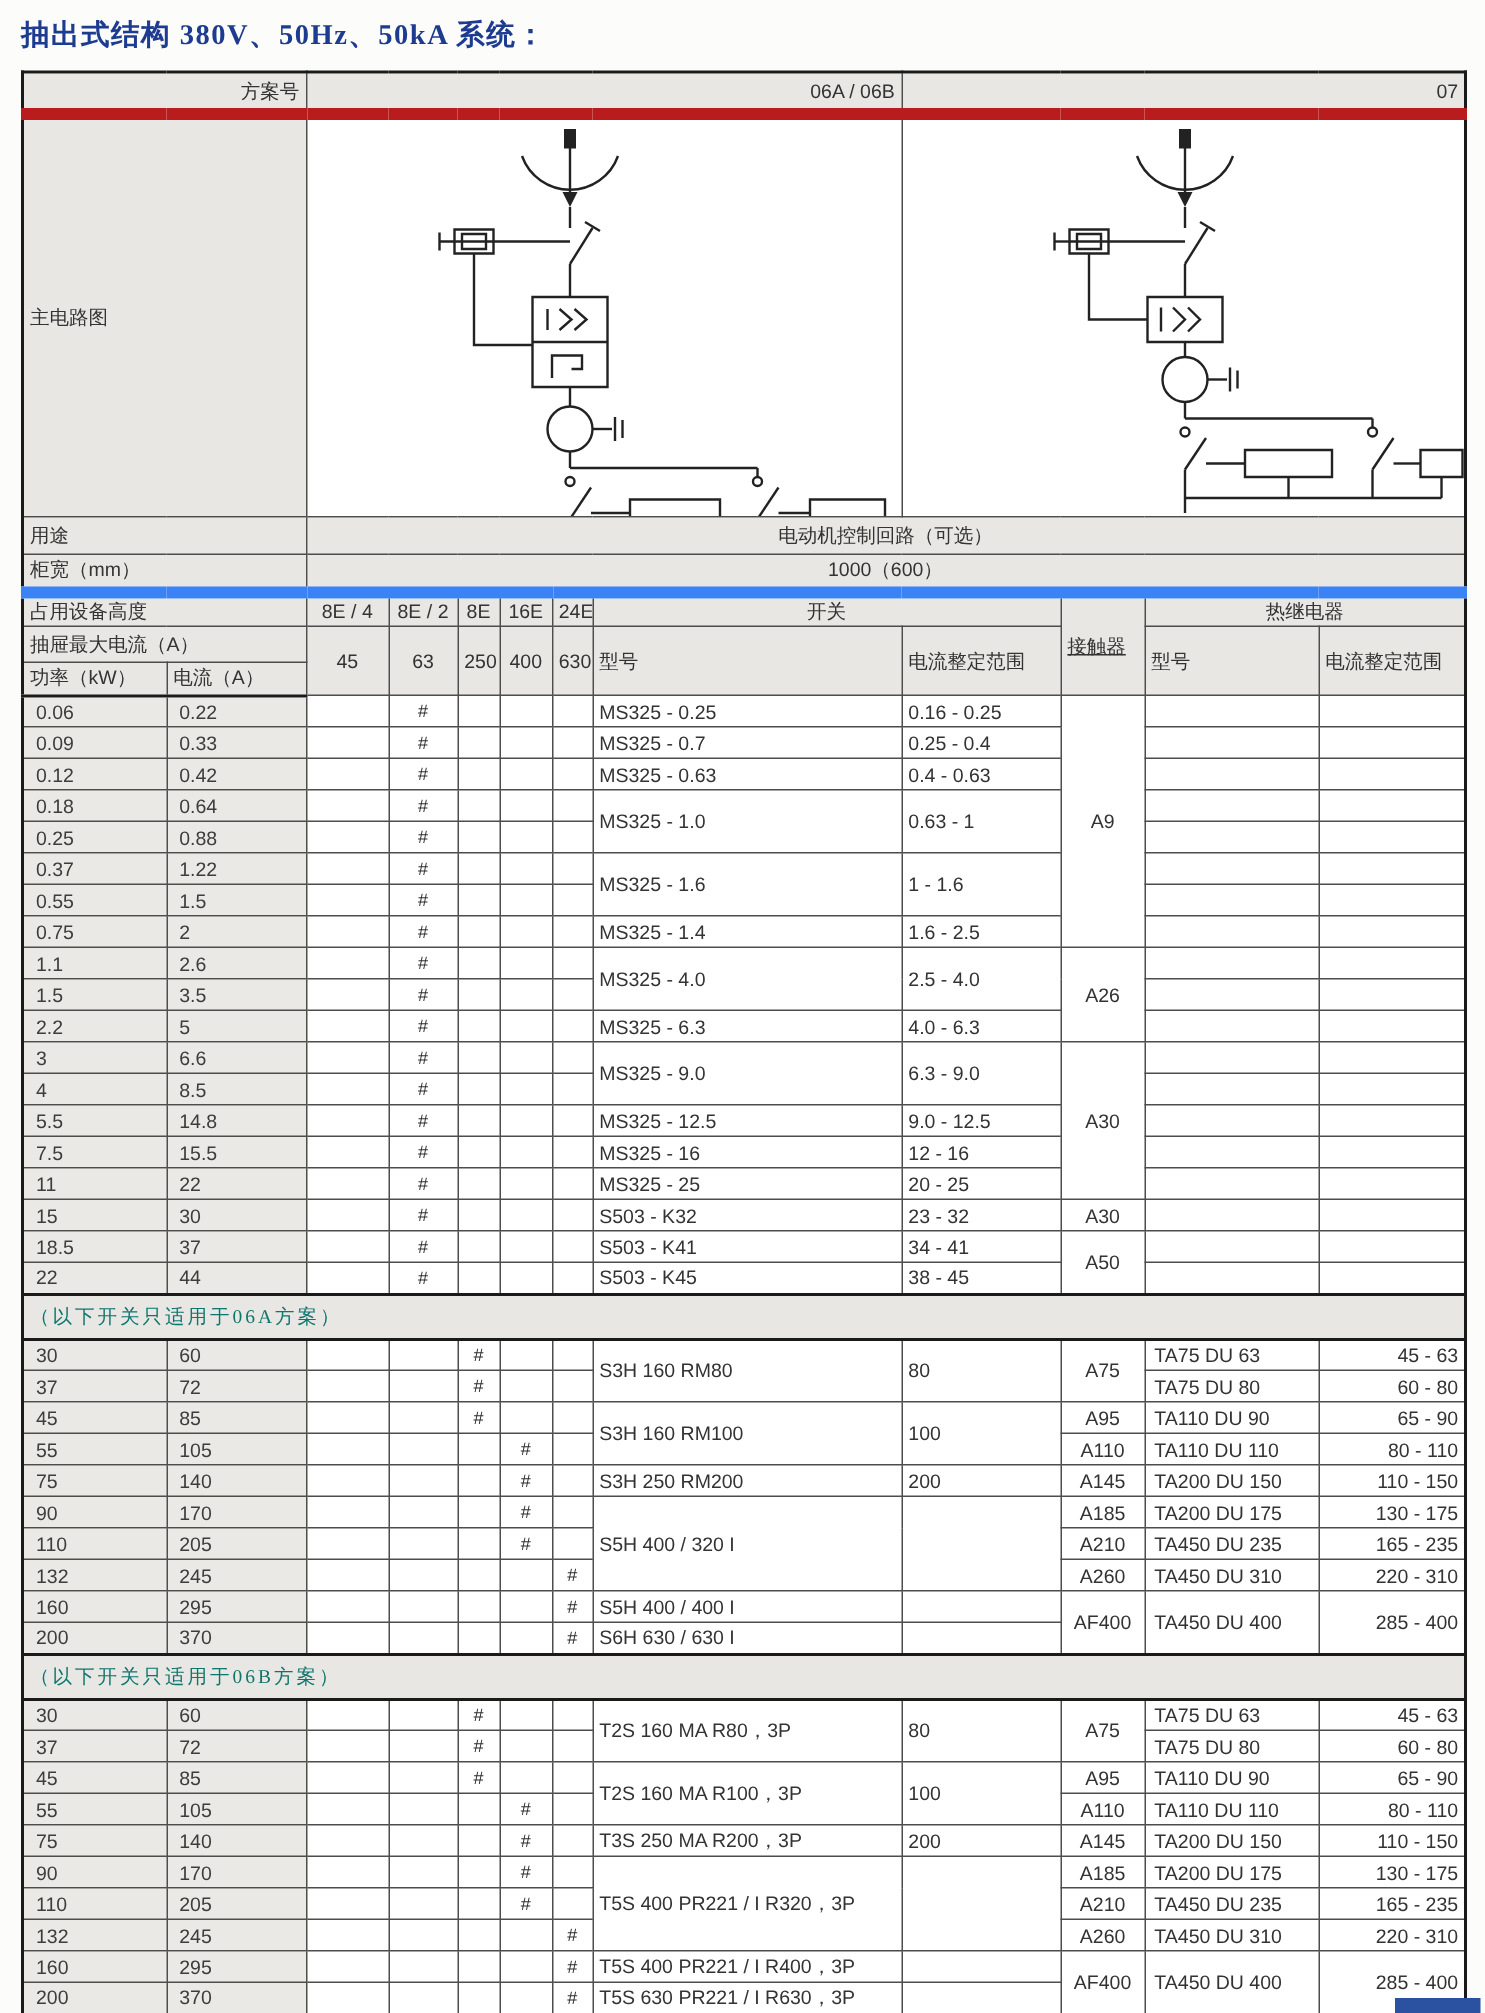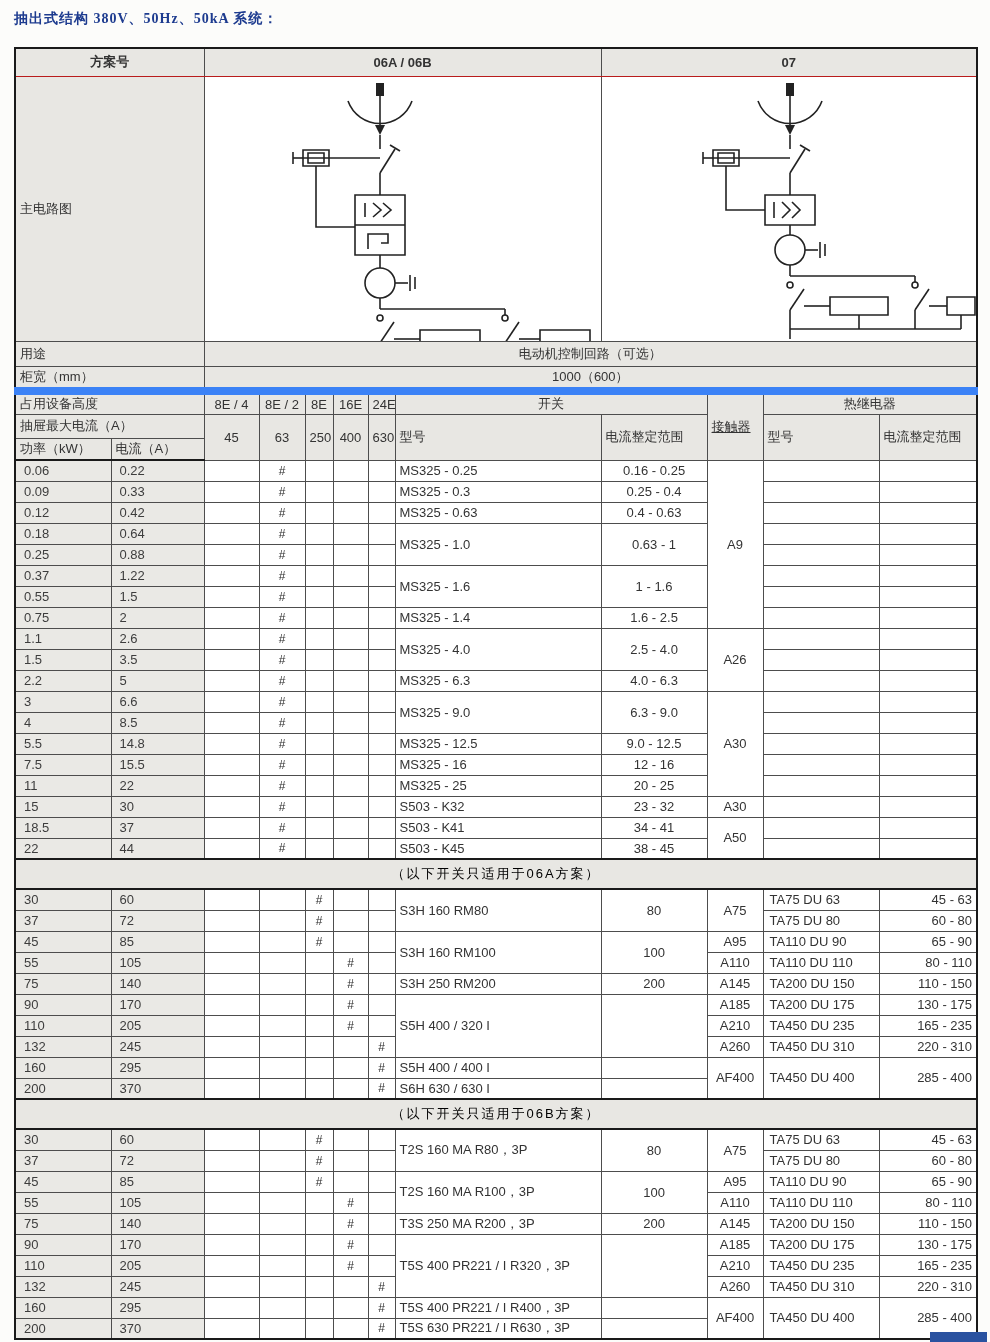--- a/index.html
+++ b/index.html
@@ -6,62 +6,62 @@
   body{
     width:990px;height:1342px;position:relative;
     background:#fcfcfa;
     font-family:"Liberation Sans","DejaVu Sans",sans-serif;
     color:#2b2b2b;
     -webkit-font-smoothing:antialiased;
   }
   .page-title{
     position:absolute;left:14px;top:10px;
     font-family:"Liberation Serif","DejaVu Serif",serif;
-    font-weight:bold;font-size:14px;color:#1d3b8f;letter-spacing:1px;
+    font-weight:bold;font-size:19px;color:#1d3b8f;letter-spacing:1px;
   }
   table.spec{
     position:absolute;left:14px;top:47px;width:962px;
     border-collapse:collapse;table-layout:fixed;
     font-size:13px;
   }
   table.spec{border:2px solid #1a1a1a;}
   table.spec td, table.spec th{
     border:1px solid #4d4d4d;
     padding:0 4px;overflow:hidden;white-space:nowrap;
     font-weight:normal;vertical-align:middle;
     color:#333;
   }
   thead th{background:#e8e7e3;color:#222;}
   thead tr{border-bottom:1px solid #333;}
   tr.r-scheme{height:28px;}
-  tr.r-scheme th{border-bottom:1px solid #b91c1c;font-weight:bold;}
+  tr.r-scheme th{border-bottom:8px solid #b91c1c;font-weight:normal;text-align:right;}
   tr.r-diagram{height:264px;}
   tr.r-diagram td.diagcell{background:#fff;padding:0;vertical-align:middle;}
   tr.r-usage{height:25px;}
   tr.r-width{height:25px;}
   tr.r-units{height:23px;}
   tr.r-units th{border-top:8px solid #3b82f6;}
   tr.r-amps{height:24px;}
   tr.r-power{height:22px;}
   tr.r-power th{border-bottom:2px solid #1a1a1a;}
   th.left{text-align:left;padding-left:8px;}
   th.center{text-align:center;}
   th.vtop{vertical-align:top;padding-top:4px;text-align:left;text-decoration:underline;}
   tbody tr{height:21px;}
   tbody td.lab{background:#eae9e5;text-align:left;padding-left:8px;color:#3d3d3d;}
   tbody td.mk{background:#fff;text-align:center;font-size:12px;color:#2e2e2e;}
   tbody td.sw{background:#fff;text-align:left;padding-left:4px;}
-  tbody td.rg{background:#fff;text-align:center;margin-top:20px;}
+  tbody td.rg{background:#fff;text-align:left;margin-top:20px;}
   tbody td.ct{background:#fff;text-align:center;}
   tbody td.tm{background:#fff;text-align:left;padding-left:6px;}
   tbody td.tr{background:#fff;text-align:right;}
   tbody td.sep{
-    background:#e8e7e3;text-align:center;height:28px;
+    background:#e8e7e3;text-align:left;height:28px;
     border-top:2px solid #1a1a1a;border-bottom:2px solid #1a1a1a;
-    color:#000000;letter-spacing:2px;
+    color:#0f766e;letter-spacing:2px;font-family:Liberation Serif, serif;
   }
   svg.diagram{display:block;margin:0 auto;}
   svg.diagram *{vector-effect:non-scaling-stroke;}
   .corner-tab{
     position:absolute;left:930px;top:1332px;width:57px;height:10px;
     background:#2a52a0;
   }
 </style>
 </head>
 <body>
@@ -239,21 +239,21 @@
         <td class="tr"></td>
       </tr>
       <tr>
         <td class="lab">0.09</td>
         <td class="lab">0.33</td>
         <td class="mk"></td>
         <td class="mk">#</td>
         <td class="mk"></td>
         <td class="mk"></td>
         <td class="mk"></td>
-        <td class="sw">MS325 - 0.3</td>
+        <td class="sw">MS325 - 0.7</td>
         <td class="rg">0.25 - 0.4</td>
         <td class="tm"></td>
         <td class="tr"></td>
       </tr>
       <tr>
         <td class="lab">0.12</td>
         <td class="lab">0.42</td>
         <td class="mk"></td>
         <td class="mk">#</td>
         <td class="mk"></td>

